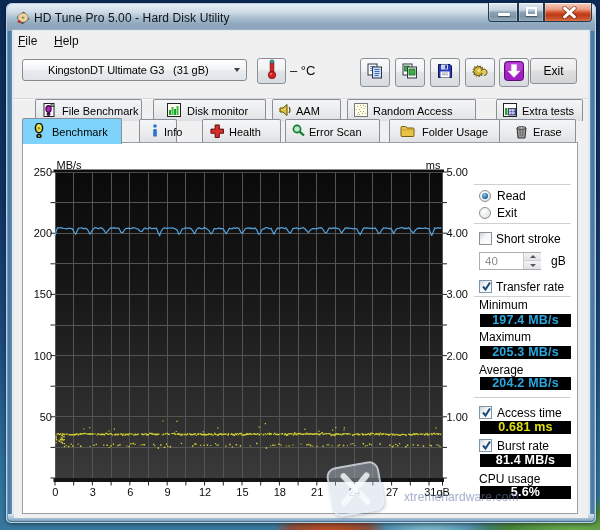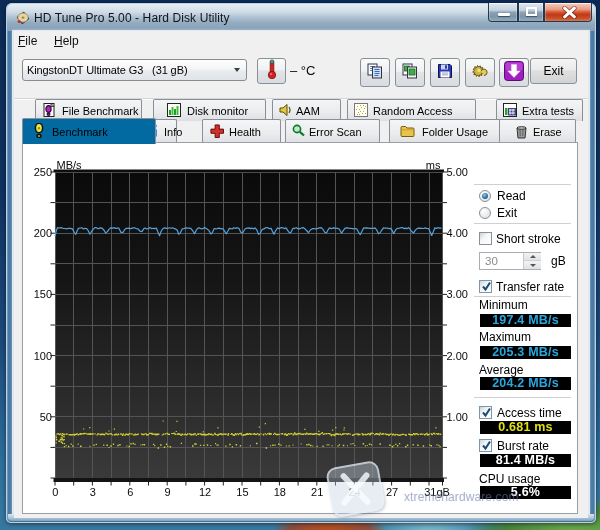--- a/index.html
+++ b/index.html
@@ -23,21 +23,21 @@
 #wbmin,#wbmax{background:linear-gradient(180deg,#dfe8ef 0%,#c4d2de 40%,#8ca2b5 52%,#7e95a9 75%,#93aabc 100%)}
 #wbmax{left:30px;width:26px}
 #wbclose{left:56px;width:48px;border-radius:0 0 4px 0;background:linear-gradient(180deg,#f6cfc0 0%,#eb9d82 35%,#d6542f 52%,#bc3a1a 65%,#c94f2a 85%,#dd7547 100%)}
 .minbar{position:absolute;left:9px;top:10px;width:12px;height:3px;background:#fff;border-radius:1px;box-shadow:0 1px 1px rgba(0,0,0,.5)}
 .maxsq{position:absolute;left:7px;top:4px;width:11px;height:9px;border:2px solid #fff;box-shadow:0 1px 1px rgba(0,0,0,.4)}
 
 #menubar{position:absolute;left:0;top:0;width:100%;height:21px;background:#f0f0f0}
 .mi{position:absolute;top:3px;font-size:12px;color:#111}
 
 #combo{position:absolute;left:8px;top:28px;width:225px;height:22px;border:1px solid #858c92;border-radius:3px;
- background:linear-gradient(180deg,#fefefe,#f4f5f6 45%,#e9ebee 55%,#e0e4e8);font-size:11px;color:#000;line-height:20px;padding-left:4px;letter-spacing:-0.1px;white-space:nowrap}
+ background:linear-gradient(180deg,#fefefe,#f4f5f6 45%,#e9ebee 55%,#e0e4e8);font-size:11px;color:#000;line-height:20px;padding-left:25px;letter-spacing:-0.1px;white-space:nowrap}
 #combo .ar{position:absolute;right:6px;top:8px;width:0;height:0;border-left:3.5px solid transparent;border-right:3.5px solid transparent;border-top:4.5px solid #3a3f44}
 .tbtn{position:absolute;border:1px solid #8a9097;border-radius:3px;background:linear-gradient(180deg,#f9fafa,#f0f1f2 45%,#e2e4e7 50%,#d8dbdf)}
 #tempbtn{left:243px;top:27px;width:29px;height:26px}
 #degc{position:absolute;left:276px;top:32px;font-size:13px;color:#0a0a0a;white-space:nowrap}
 #tb1{left:346px;top:27px;width:30px;height:29px}
 #tb2{left:381px;top:27px;width:30px;height:29px}
 #tb3{left:416px;top:27px;width:30px;height:29px}
 #tb4{left:451px;top:27px;width:30px;height:29px}
 #tb5{left:485px;top:27px;width:30px;height:29px}
 #exitbtn{position:absolute;left:516px;top:27px;width:47px;height:26px;border:1px solid #8a9097;border-radius:3px;
@@ -289,21 +289,21 @@
         <span style="position:absolute;left:14px;top:4px">
           <svg width="15" height="15" viewBox="0 0 15 15" style="">
             <path d="M3 4 L12 4 L11 14 L4 14 Z" fill="#9a9a9a" stroke="#333" stroke-width="1"></path>
             <ellipse cx="7.5" cy="4" rx="4.5" ry="1.3" fill="#c8c8c8" stroke="#333" stroke-width="1"></ellipse>
             <line x1="6" y1="6" x2="6.3" y2="12" stroke="#555" stroke-width="0.8"></line>
             <line x1="9" y1="6" x2="8.7" y2="12" stroke="#555" stroke-width="0.8"></line>
           </svg>
         </span>
         <span class="tx" style="left:33px">Erase</span>
       </div>
-      <div class="tab" style="left:8px;top:87px;width:134px;height:26px;background:#0369a1;z-index:5">
+      <div class="tab" style="left:8px;top:87px;width:100px;height:26px;background:#7dd3fc;z-index:5">
         <span style="position:absolute;left:10px;top:4px">
           <svg width="12" height="15" viewBox="0 0 12 15" style="">
             <ellipse cx="6" cy="5" rx="3.6" ry="4.7" fill="#e9e64b" stroke="#111" stroke-width="1.5"></ellipse>
             <path d="M5 6.5 L6 4 L7 6.5" fill="none" stroke="#8a8520" stroke-width="1"></path>
             <ellipse cx="6" cy="13" rx="2" ry="1.5" fill="#d8d54a" stroke="#111" stroke-width="1.5"></ellipse>
           </svg>
         </span>
         <span class="tx" style="left:29px">Benchmark</span>
       </div>
     <div id="panel">
@@ -350,21 +350,21 @@
         </svg>
         <div class="sep" style="top:41px"></div>
         <div class="radio sel" style="left:456px;top:47px"></div>
         <div class="rlbl" style="left:474px;top:46px">Read</div>
         <div class="radio" style="left:456px;top:64px"></div>
         <div class="rlbl" style="left:474px;top:63px">Exit</div>
         <div class="sep" style="top:80px"></div>
         <div class="cb" style="left:456px;top:89px"></div>
         <div class="rlbl" style="left:473px;top:89px">Short stroke</div>
         <div id="spin">
-          <span class="val">30</span>
+          <span class="val">40</span>
           <span class="btns">
             <span class="sb sbu">
               <span class="spar" style="top:2px;border-bottom:3.5px solid #555"></span>
             </span>
             <span class="sb sbd">
               <span class="spar" style="top:2.5px;border-top:3.5px solid #555"></span>
             </span>
           </span>
         </div>
         <div class="rlbl" style="left:528px;top:111px">gB</div>

